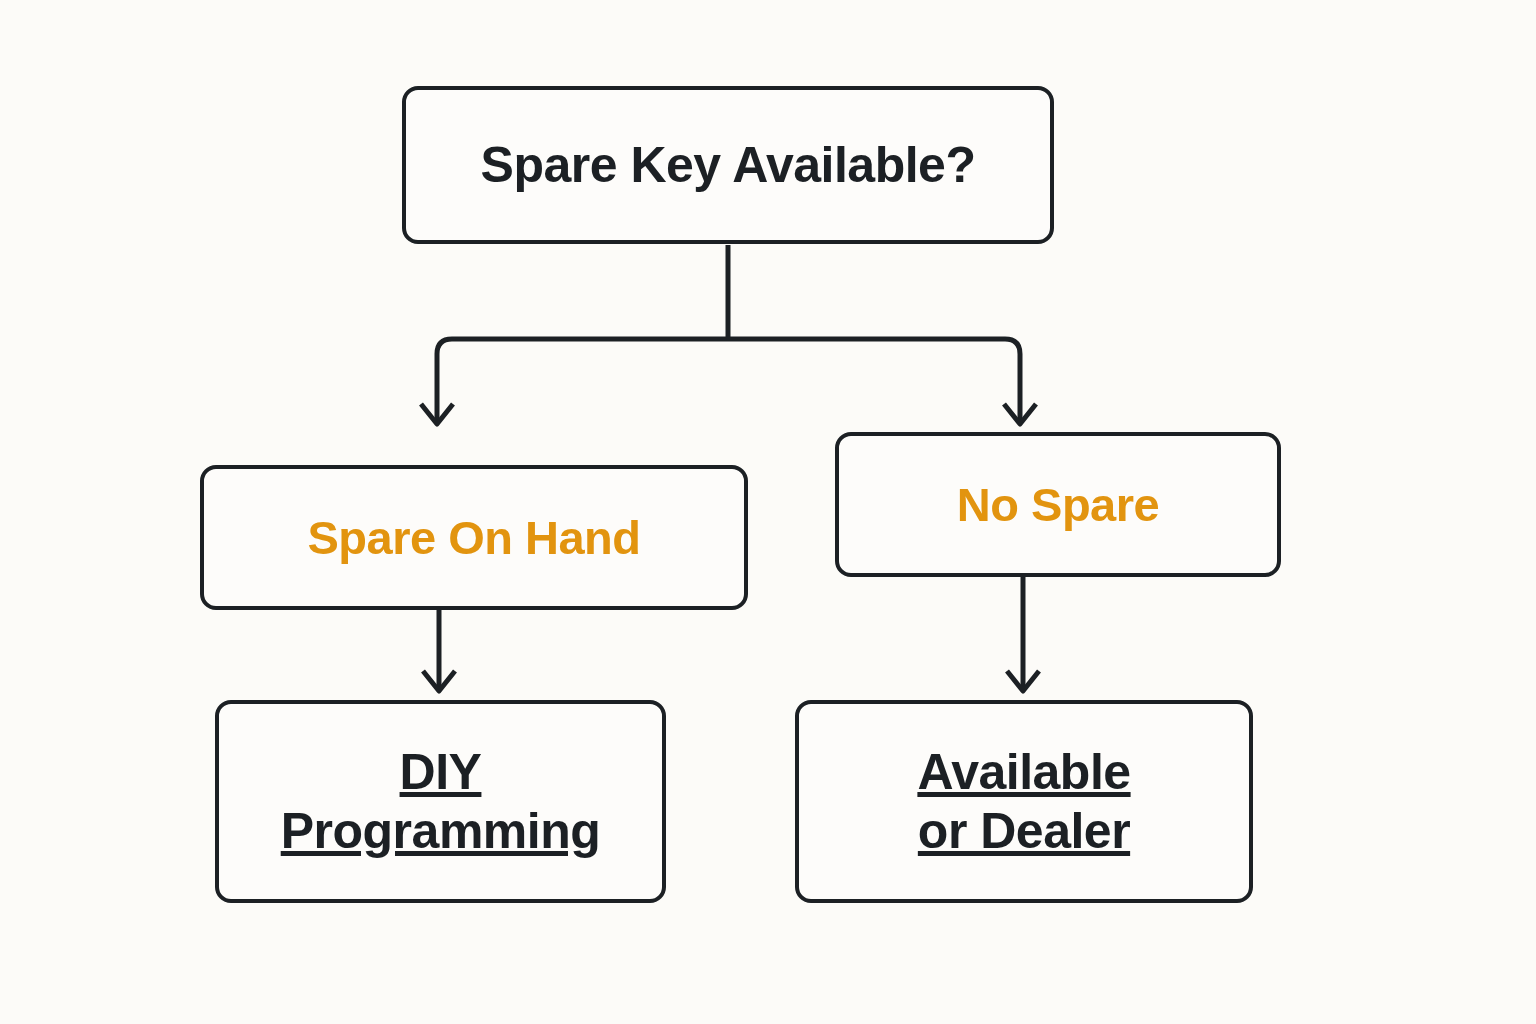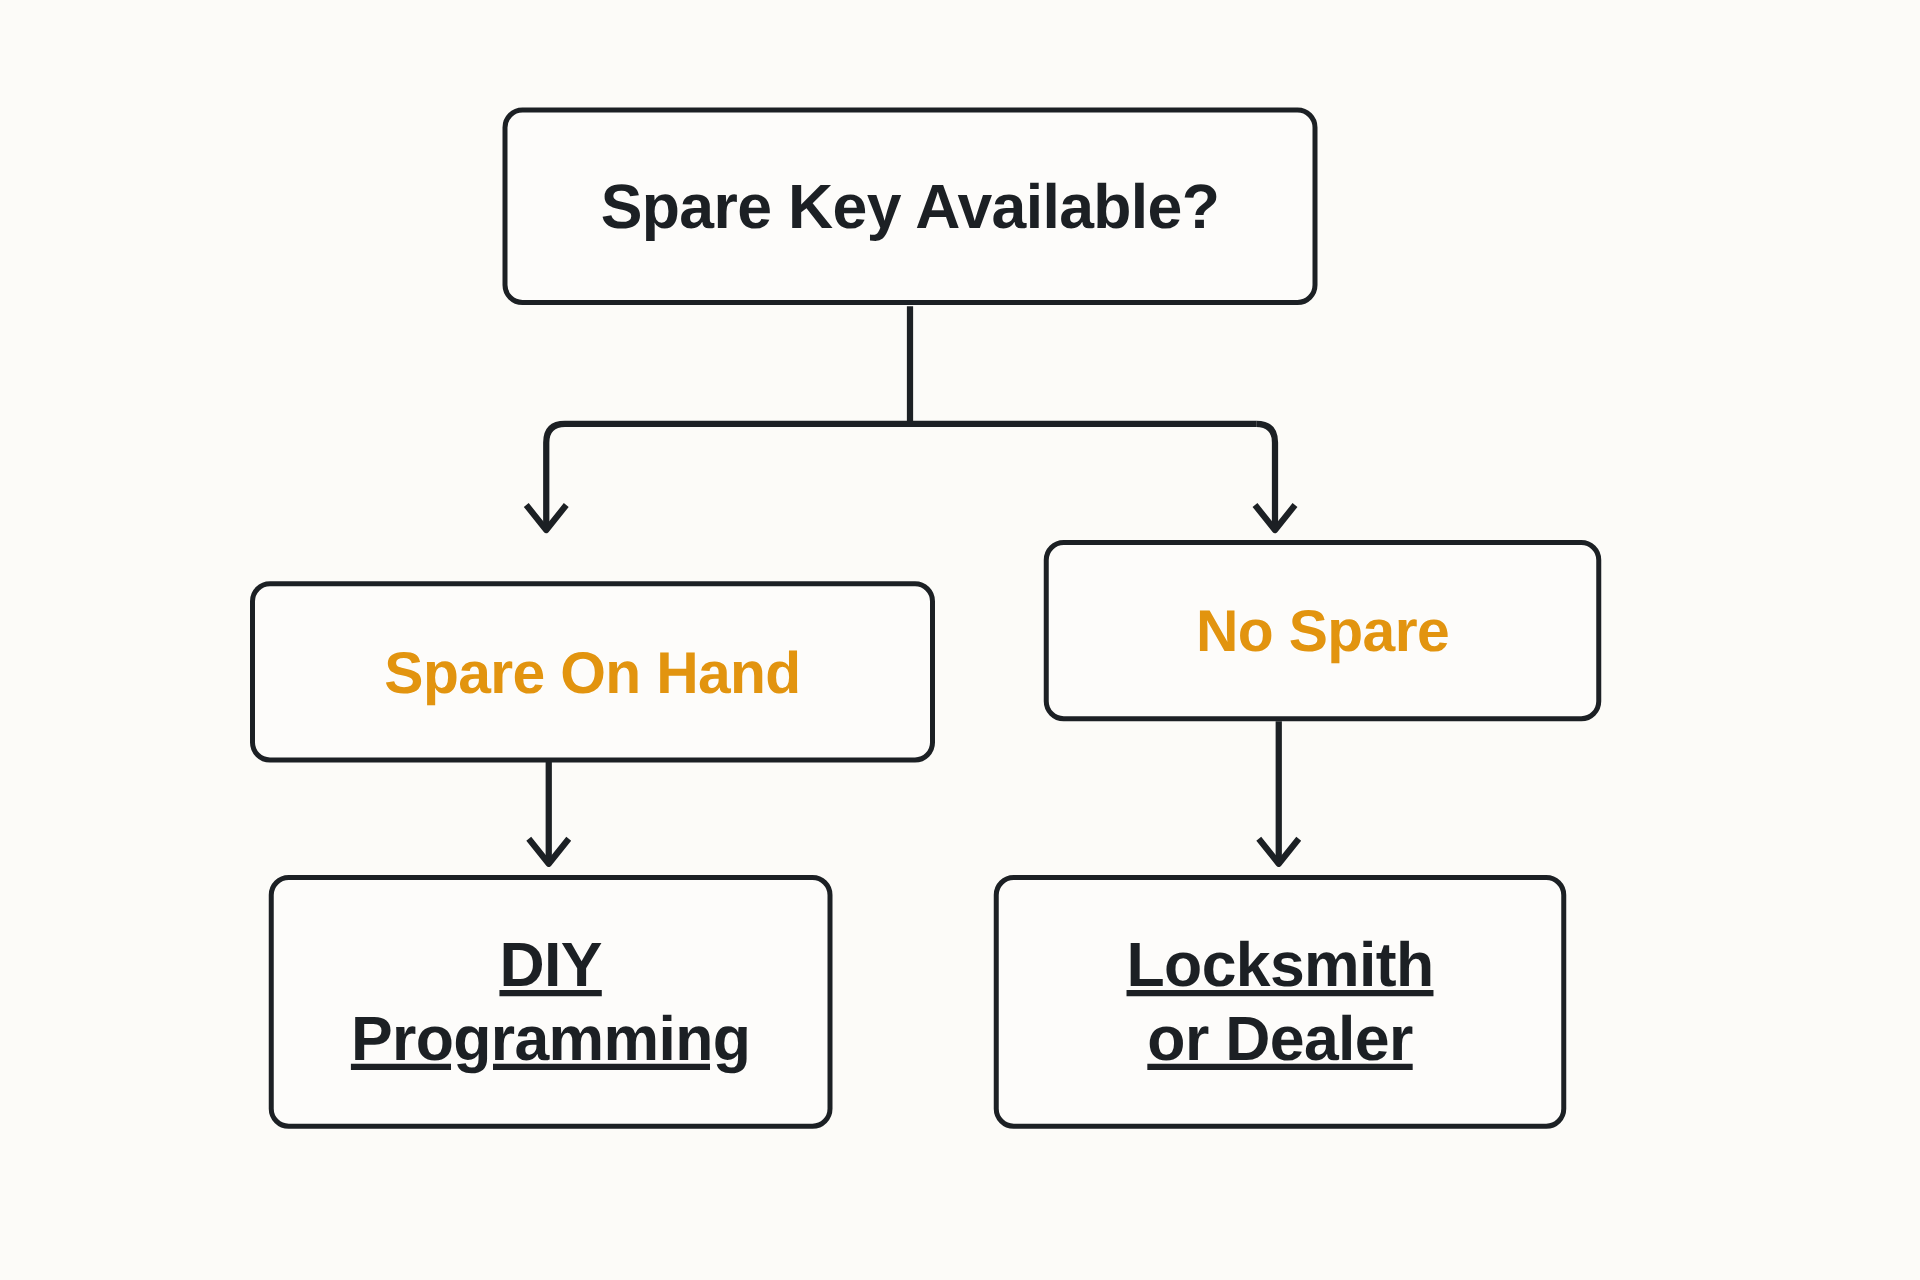--- a/index.html
+++ b/index.html
@@ -116,17 +116,17 @@
   <div class="node" id="node-no-spare">
     <div class="node-label">No Spare</div>
   </div>
 
   <div class="node" id="node-diy">
     <div class="node-label">DIY
 Programming</div>
   </div>
 
   <div class="node" id="node-locksmith">
-    <div class="node-label">Locksmith
+    <div class="node-label">Available
 or Dealer</div>
   </div>
 
 </div>
 
 </body></html>

